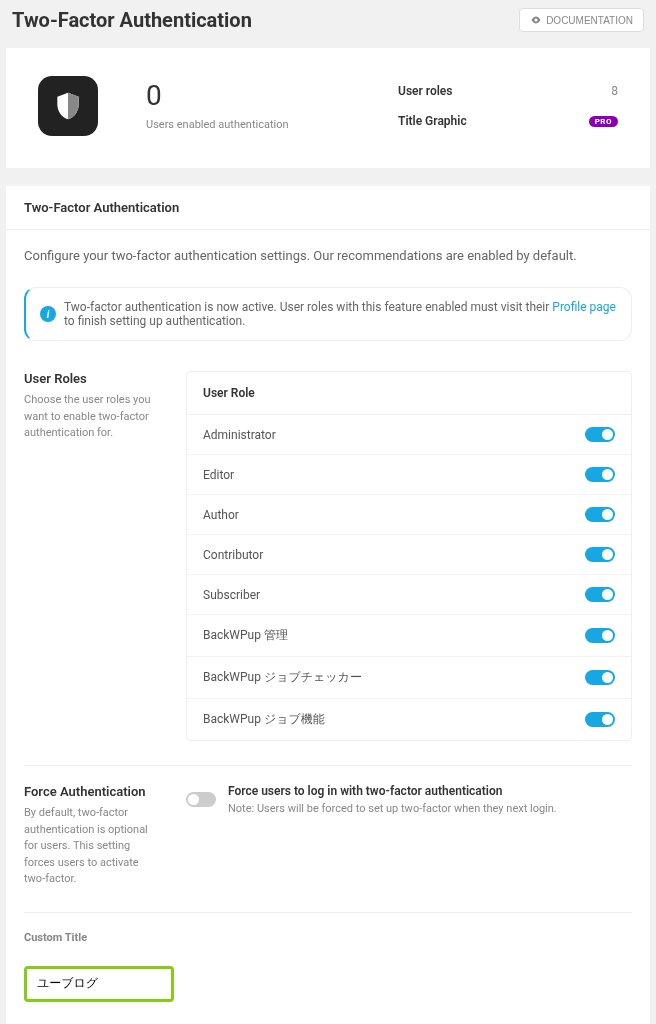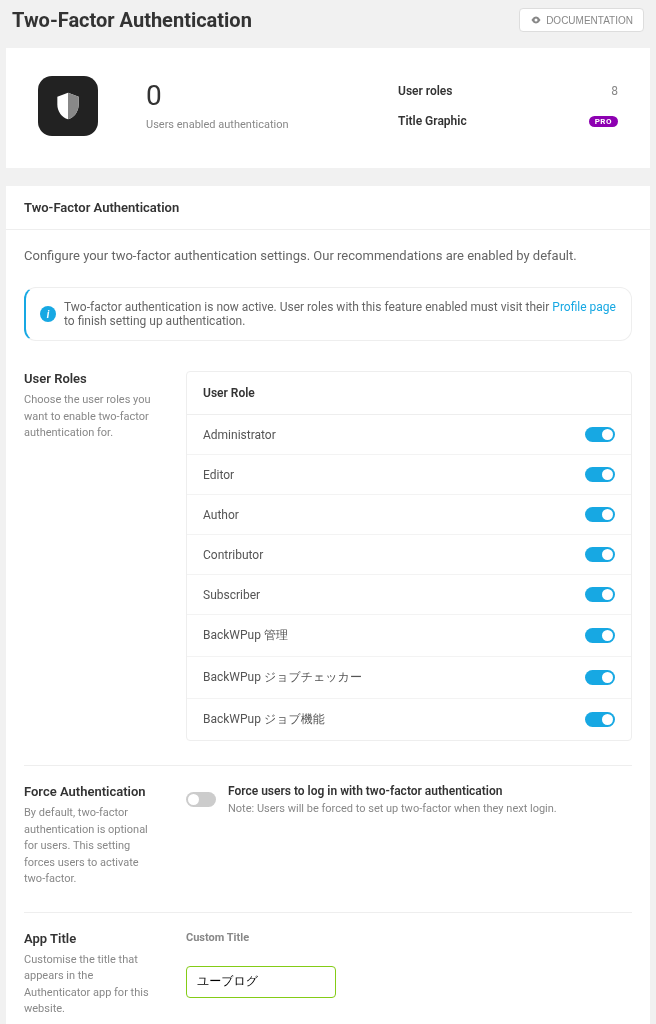--- a/index.html
+++ b/index.html
@@ -47,21 +47,21 @@
 .toggle::after { content: ""; position: absolute; width: 11px; height: 11px; background: #fff; border-radius: 50%; top: 2px; right: 2px; }
 .toggle.off { background: #ccc; }
 .toggle.off::after { right: auto; left: 2px; }
 
 .force-row { display: flex; align-items: center; gap: 12px; }
 .force-text { flex:1; }
 .force-label { font-weight: 600; font-size: 12px; margin-bottom: 4px; }
 .force-note { font-size: 11px; color: #888; }
 
 .field-label { font-size: 11px; color: #888; font-weight: 700; margin-bottom: 22px; display: block; }
-.text-input { border: 1px solid #84cc16; border-radius: 4px; padding: 8px 10px; font-size: 12px; width: 150px; }
+.text-input { border: 3px solid #84cc16; border-radius: 4px; padding: 8px 10px; font-size: 12px; width: 150px; }
 </style>
 </head>
 <body>
 
 <div class="header">
   <h1>Two-Factor Authentication</h1>
   <button class="doc-btn">
     <svg viewBox="0 0 24 24">
         <path d="M12 5C7 5 3 12 3 12s4 7 9 7 9-7 9-7-4-7-9-7zm0 10a3 3 0 110-6 3 3 0 010 6z"></path>
       </svg>
@@ -160,24 +160,20 @@
           <div class="toggle off"></div>
           <div class="force-text">
             <div class="force-label">Force users to log in with two-factor authentication</div>
             <div class="force-note">Note: Users will be forced to set up two-factor when they next login.</div>
           </div>
         </div>
       </div>
     </div>
 
     <div class="setting-row">
-      <div class="setting-left">
-        <div class="setting-title">App Title</div>
-        <div class="setting-desc">Customise the title that appears in the Authenticator app for this website.</div>
-      </div>
       <div class="setting-right">
         <label class="field-label">Custom Title</label>
         <input type="text" class="text-input" value="ユーブログ" style="">
       </div>
     </div>
 
   </div>
 </div>
 
 </body></html>

